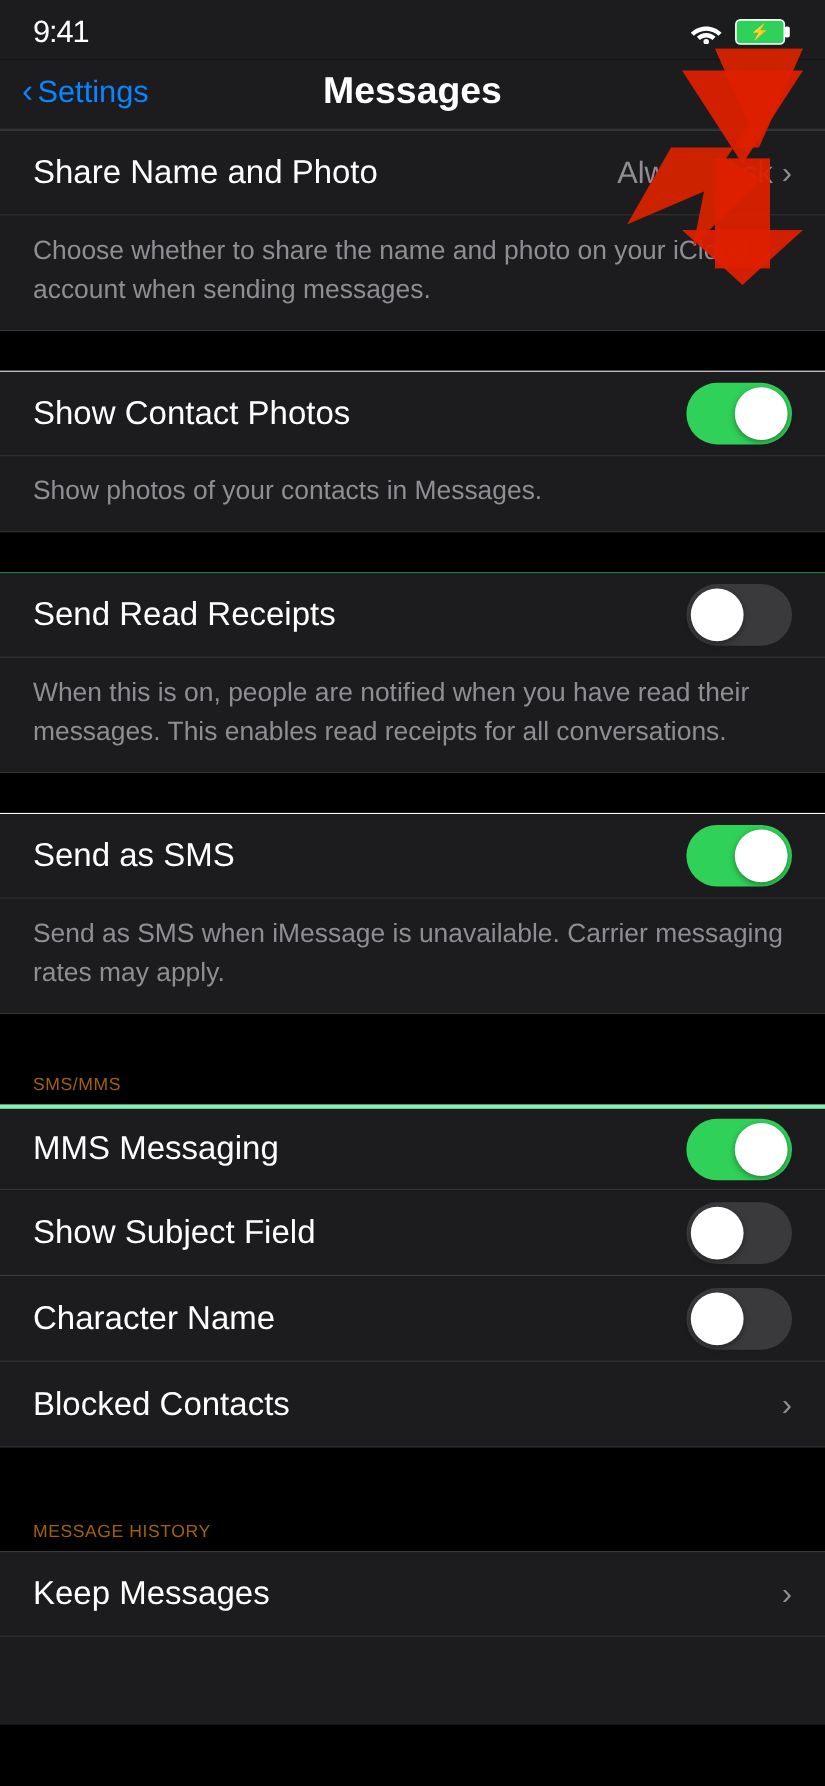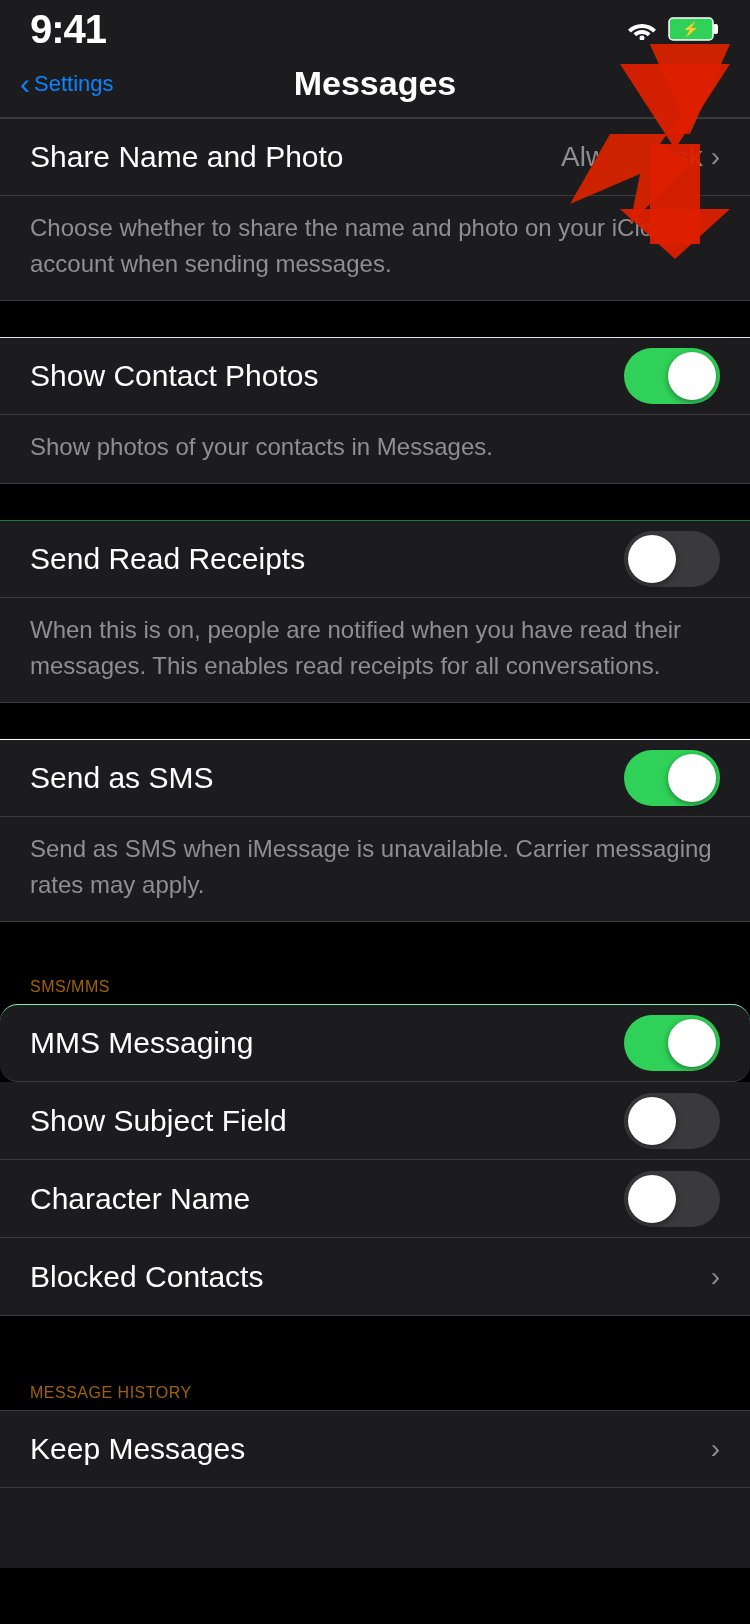--- a/index.html
+++ b/index.html
@@ -17,22 +17,22 @@
     
     .status-bar {
       background: #1c1c1e;
       display: flex;
       justify-content: space-between;
       align-items: center;
       padding: 14px 30px 10px 30px;
       height: 54px;
     }
     .status-time {
-      font-size: 40px;
-      font-weight: 700;
+      font-size: 28px;
+      font-weight: 400;
       color: #fff;
       letter-spacing: -1px;
     }
     .status-icons {
       display: flex;
       align-items: center;
       gap: 10px;
     }
     .wifi-icon {
       width: 32px;
@@ -59,21 +59,21 @@
       font-size: 28px;
       text-decoration: none;
       cursor: pointer;
     }
     .nav-back-chevron {
       font-size: 30px;
       font-weight: 300;
       line-height: 1;
     }
     .nav-back-label {
-      font-size: 22px;
+      font-size: 28px;
     }
     .nav-title {
       font-size: 34px;
       font-weight: 700;
       color: #fff;
     }
 
     
     .content {
       background: #000;
@@ -265,21 +265,21 @@
     </div>
   </div>
   <div class="description-row">
     <span class="description-text">Send as SMS when iMessage is unavailable. Carrier messaging rates may apply.</span>
   </div>
 
   <div class="section-gap"></div>
 
   <div class="section-label">SMS/MMS</div>
 
-  <div class="setting-row" style="border-top: 1px solid #86efac; border-radius: 18px;">
+  <div class="setting-row" style="border-top: 4px solid #86efac;">
     <span class="setting-label">MMS Messaging</span>
     <div class="toggle on">
       <div class="toggle-knob"></div>
     </div>
   </div>
 
 
   <div class="setting-row">
     <span class="setting-label">Show Subject Field</span>
     <div class="toggle off">

